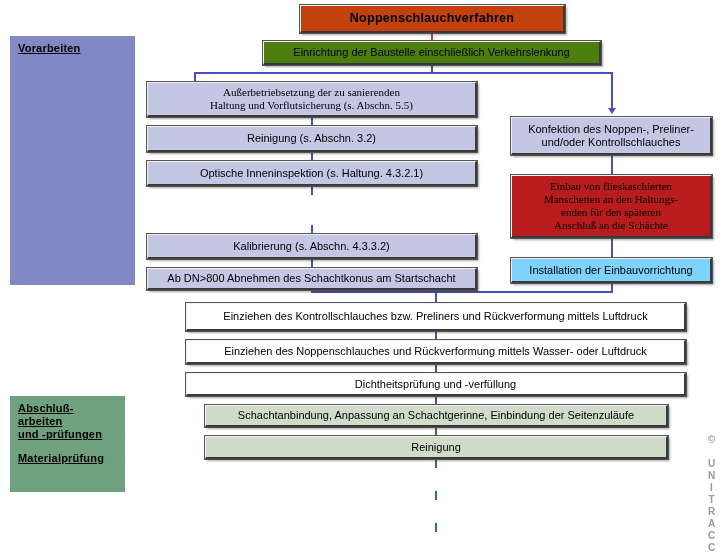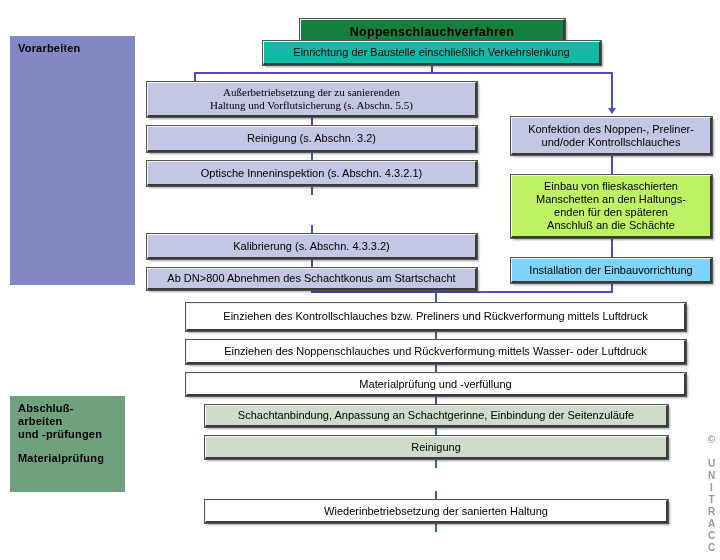--- a/index.html
+++ b/index.html
@@ -20,21 +20,21 @@
   .phase {
     position: absolute;
     box-sizing: border-box;
     padding: 6px 8px 0 8px;
     font-size: 11px;
     font-weight: bold;
     color: #000000;
     line-height: 13px;
     letter-spacing: 0.2px;
   }
-  .phase .ln { display: block; white-space: pre; }
+  .phase .ln { display: block; white-space: pre; text-decoration: underline; }
   .phase .gap { display: block; height: 11px; }
 
   
   .box {
     position: absolute;
     box-sizing: border-box;
     display: flex;
     align-items: center;
     justify-content: center;
     text-align: center;
@@ -121,74 +121,71 @@
 
   <div class="conn" style="left:435px; top:331px; width:2px; height:9px; background:#4a4fc0;"></div>
   <div class="conn" style="left:435px; top:364px; width:2px; height:9px; background:#4a4fc0;"></div>
   <div class="conn" style="left:435px; top:396px; width:2px; height:9px; background:#4a4fc0;"></div>
 
   <div class="conn" style="left:435px; top:427px; width:2px; height:9px; background:#2f7a4a;"></div>
   <div class="conn" style="left:435px; top:459px; width:2px; height:9px; background:#2f7a4a;"></div>
   <div class="conn" style="left:435px; top:491px; width:2px; height:9px; background:#2f7a4a;"></div>
   <div class="conn" style="left:435px; top:523px; width:2px; height:9px; background:#2f7a4a;"></div>
 
-  <div class="box title" style="left:300px; top:19px; width:265px; height:28px; background:#15803d;">
+  <div class="box title" style="left:300px; top:5px; width:265px; height:28px; background:#c2410c;">
     <span class="inner">Noppenschlauchverfahren</span>
   </div>
 
-  <div class="box" style="left:263px; top:41px; width:338px; height:24px; background:#14b8a6;">
+  <div class="box" style="left:263px; top:41px; width:338px; height:24px; background:#4d7c0f;">
     <span class="inner">Einrichtung der Baustelle einschließlich Verkehrslenkung</span>
   </div>
 
   <div class="box" style="left:147px; top:82px; width:330px; height:35px; background:#c3c7e4;font-family:Liberation Serif, serif;">
     <span class="inner">Außerbetriebsetzung der zu sanierenden
 Haltung und Vorflutsicherung (s. Abschn. 5.5)</span>
   </div>
   <div class="box" style="left:147px; top:126px; width:330px; height:26px; background:#c3c7e4;align-items:center;">
     <span class="inner">Reinigung (s. Abschn. 3.2)</span>
   </div>
   <div class="box" style="left:147px; top:161px; width:330px; height:25px; background:#c3c7e4;">
-    <span class="inner">Optische Inneninspektion (s. Abschn. 4.3.2.1)</span>
+    <span class="inner">Optische Inneninspektion (s. Haltung. 4.3.2.1)</span>
   </div>
   <div class="box" style="left:147px; top:234px; width:330px; height:25px; background:#c3c7e4;">
     <span class="inner">Kalibrierung (s. Abschn. 4.3.3.2)</span>
   </div>
   <div class="box" style="left:147px; top:268px; width:330px; height:22px; background:#c3c7e4;align-items:center;">
     <span class="inner">Ab DN&gt;800 Abnehmen des Schachtkonus am Startschacht</span>
   </div>
 
   <div class="box" style="left:511px; top:117px; width:201px; height:38px; background:#c3c7e4;">
     <span class="inner">Konfektion des Noppen-, Preliner-
 und/oder Kontrollschlauches</span>
   </div>
-  <div class="box" style="left:511px; top:175px; width:201px; height:63px; background:#bef264;">
+  <div class="box" style="left:511px; top:175px; width:201px; height:63px; background:#b91c1c;font-family:Liberation Serif, serif;">
     <span class="inner">Einbau von flieskaschierten
 Manschetten an den Haltungs-
 enden für den späteren
 Anschluß an die Schächte</span>
   </div>
   <div class="box" style="left:511px; top:258px; width:201px; height:25px; background:#7dd3fc;">
     <span class="inner">Installation der Einbauvorrichtung</span>
   </div>
 
   <div class="box" style="left:186px; top:303px; width:500px; height:28px; background:#ffffff;">
     <span class="inner">Einziehen des Kontrollschlauches bzw. Preliners und Rückverformung mittels Luftdruck</span>
   </div>
   <div class="box" style="left:186px; top:340px; width:500px; height:24px; background:#ffffff;">
     <span class="inner">Einziehen des Noppenschlauches und Rückverformung mittels  Wasser- oder Luftdruck</span>
   </div>
   <div class="box" style="left:186px; top:373px; width:500px; height:23px; background:#ffffff;">
-    <span class="inner">Materialprüfung und -verfüllung</span>
+    <span class="inner">Dichtheitsprüfung und -verfüllung</span>
   </div>
 
   <div class="box" style="left:205px; top:405px; width:463px; height:22px; background:#cedcc9;">
     <span class="inner">Schachtanbindung, Anpassung an Schachtgerinne, Einbindung der Seitenzuläufe</span>
   </div>
   <div class="box" style="left:205px; top:436px; width:463px; height:23px; background:#cedcc9;">
     <span class="inner">Reinigung</span>
   </div>
-  <div class="box" style="left:205px; top:500px; width:463px; height:23px; background:#ffffff;">
-    <span class="inner">Wiederinbetriebsetzung der sanierten Haltung</span>
-  </div>
 
   <div class="watermark" style="right:3px; bottom:6px;">© UNITRACC</div>
 
 </div>
 
 </body></html>

